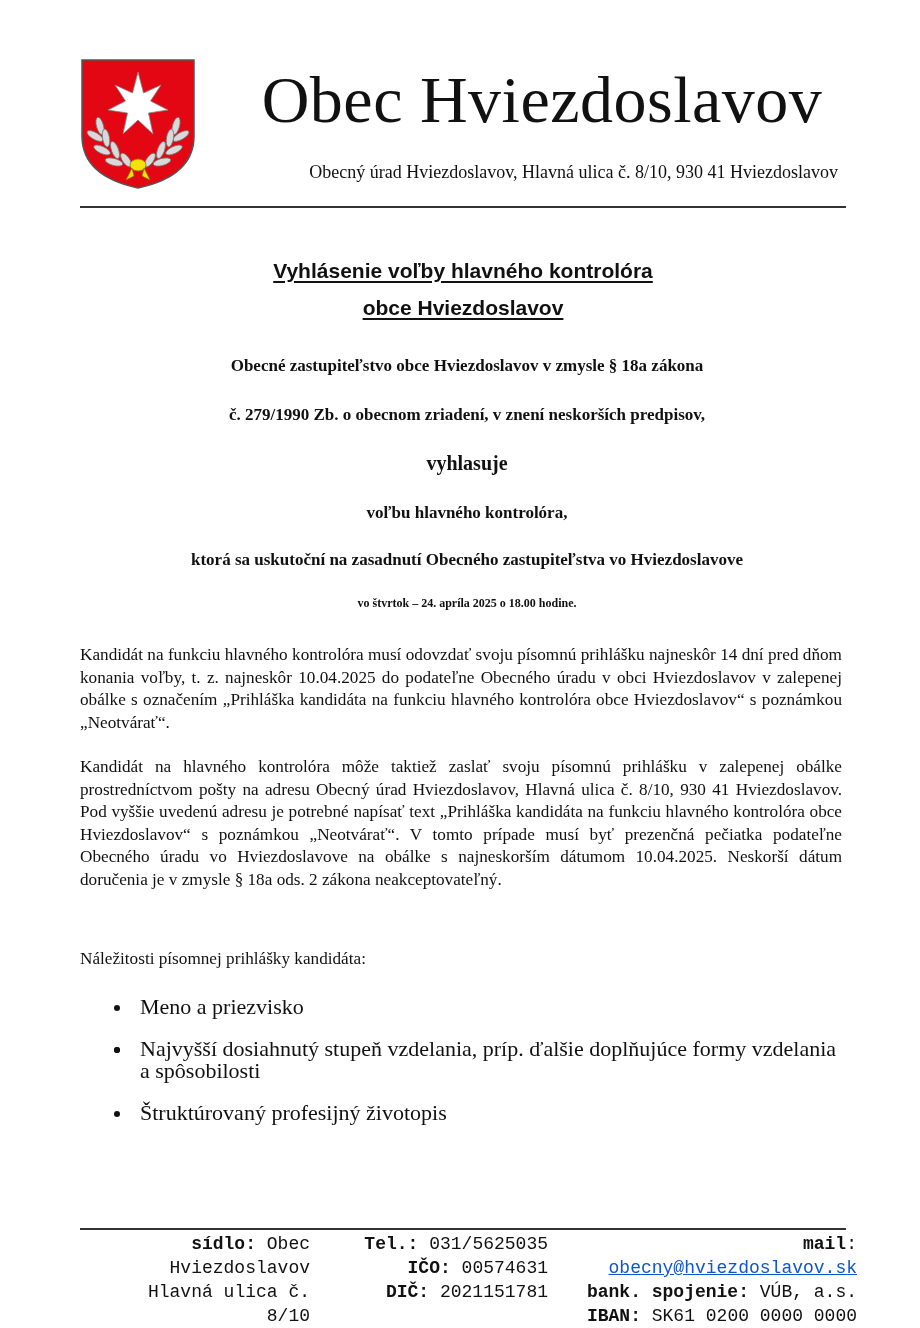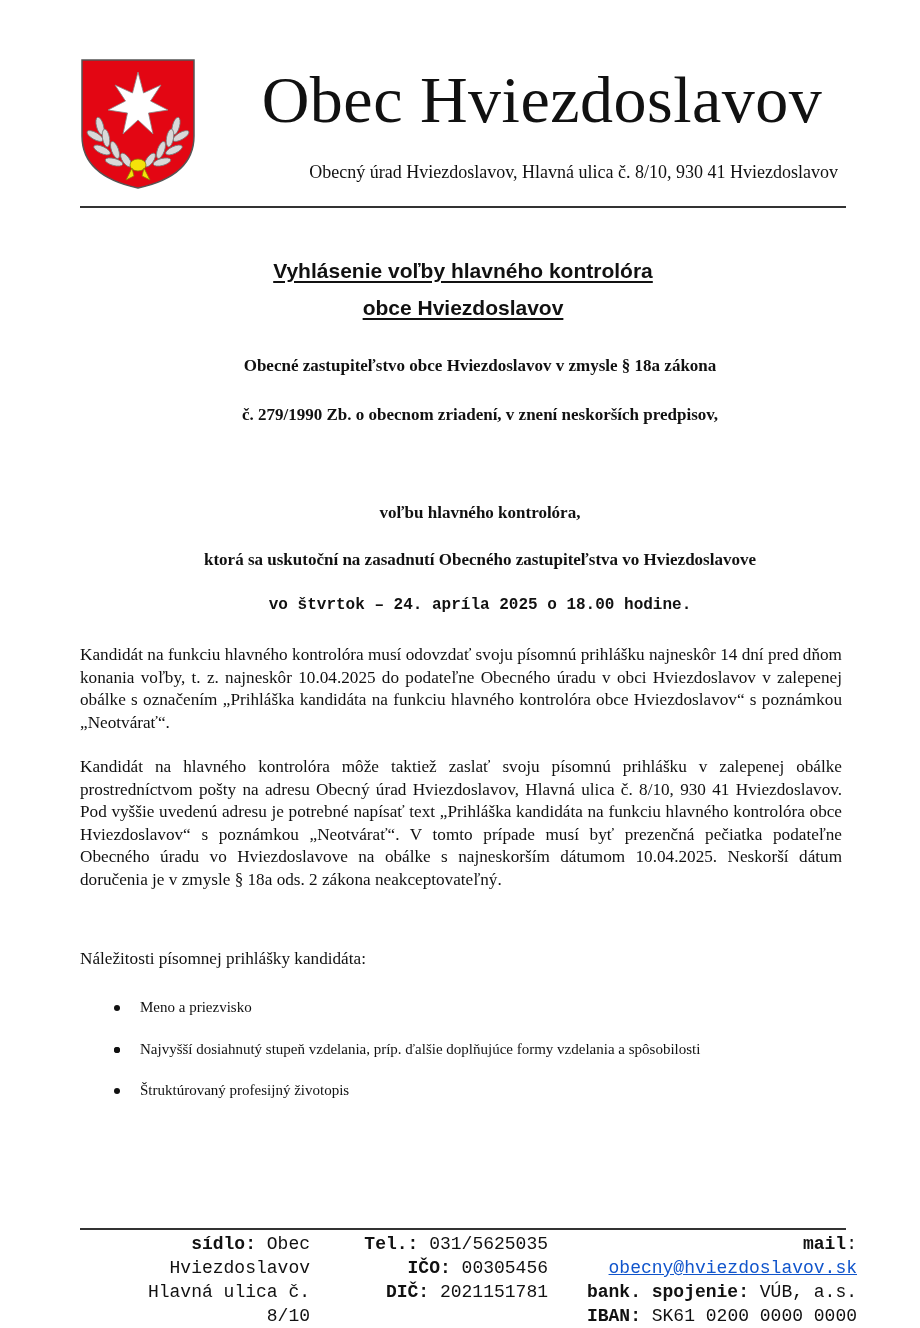--- a/index.html
+++ b/index.html
@@ -14,38 +14,38 @@
   .org-address { position: absolute; left: 200px; top: 161px; width: 660px; text-align: right;
                  font-family: "Liberation Serif", serif; font-size: 18px; line-height: 22px; padding-right: 22px; box-sizing: border-box; }
   .header-rule { position: absolute; left: 80px; top: 206px; width: 766px; height: 2px; background: #333; }
 
   .title { position: absolute; left: 80px; width: 766px; text-align: center;
            font-family: Liberation Sans, sans-serif; font-weight: bold; font-size: 21px;
            text-decoration: underline; text-underline-offset: 3px; }
   .t1 { top: 259px; }
   .t2 { top: 296px; }
 
-  .center-bold { position: absolute; left: 97px; width: 766px; text-align: center;
+  .center-bold { position: absolute; left: 84px; width: 766px; text-align: center;
                  font-family: "Liberation Serif", serif; font-weight: bold; font-size: 17px; }
   .c1 { top: 356px; }
   .c2 { top: 405px; }
   .c3 { top: 452px; font-size: 20px; }
   .c4 { top: 503px; }
   .c5 { top: 550px; }
-  .c6 { top: 596px; font-size: 16px; font-family: Liberation Mono, monospace; }
+  .c6 { top: 596px; font-size: 12px; }
 
   .body-text { position: absolute; left: 80px; width: 762px;
                font-family: "Liberation Serif", serif; font-size: 17.2px; line-height: 22.6px;
                text-align: justify; }
   .p1 { top: 644px; }
   .p2 { top: 756px; }
   .p3 { top: 948px; text-align: left; }
 
   .bullets { position: absolute; left: 80px; top: 996px; width: 766px; margin: 0; padding: 0; list-style: none;
-             font-family: "Liberation Serif", serif; font-size: 15px; line-height: 22.6px; }
+             font-family: "Liberation Serif", serif; font-size: 22px; line-height: 22.6px; }
   .bullets li { position: relative; padding-left: 60px; margin-bottom: 19px; }
   .bullets li .dot { position: absolute; left: 34px; top: 9px; width: 6px; height: 6px; border-radius: 50%; background: #111; }
 
   .footer-rule { position: absolute; left: 80px; top: 1228px; width: 766px; height: 1.5px; background: #333; }
   .footer { position: absolute; top: 1232px; font-family: Liberation Mono, monospace; font-size: 18px; line-height: 24px; text-align: right; }
   .f-col1 { left: 80px; width: 230px; }
   .f-col2 { left: 318px; width: 230px; }
   .f-col3 { left: 557px; width: 300px; }
   .f-col1 .indent { padding-left: 44px; }
   .f-label { font-weight: bold; }
@@ -90,20 +90,21 @@
 
   <div class="org-name">Obec Hviezdoslavov</div>
   <div class="org-address">Obecný úrad Hviezdoslavov, Hlavná ulica č. 8/10, 930 41 Hviezdoslavov</div>
   <div class="header-rule"></div>
 
   <div class="title t1">Vyhlásenie voľby hlavného kontrolóra</div>
   <div class="title t2">obce Hviezdoslavov</div>
 
   <div class="center-bold c1">Obecné zastupiteľstvo obce Hviezdoslavov v zmysle § 18a zákona</div>
   <div class="center-bold c2">č. 279/1990 Zb. o obecnom zriadení, v znení neskorších predpisov,</div>
+  <div class="center-bold c3">vyhlasuje</div>
   <div class="center-bold c4">voľbu hlavného kontrolóra,</div>
   <div class="center-bold c5">ktorá sa uskutoční na zasadnutí Obecného zastupiteľstva vo Hviezdoslavove</div>
   <div class="center-bold c6">vo  štvrtok – 24. apríla 2025 o 18.00 hodine.</div>
 
   <div class="body-text p1">Kandidát na funkciu hlavného kontrolóra musí odovzdať svoju písomnú prihlášku najneskôr 14 dní pred dňom konania voľby, t. z. najneskôr 10.04.2025 do podateľne Obecného úradu v obci Hviezdoslavov v zalepenej obálke s označením „Prihláška kandidáta na funkciu hlavného kontrolóra obce Hviezdoslavov“ s poznámkou „Neotvárať“.</div>
   <div class="body-text p2">Kandidát na hlavného kontrolóra môže taktiež zaslať svoju písomnú prihlášku v zalepenej obálke prostredníctvom pošty na adresu Obecný úrad Hviezdoslavov, Hlavná ulica č. 8/10, 930 41 Hviezdoslavov. Pod vyššie uvedenú adresu je potrebné napísať text „Prihláška kandidáta na funkciu hlavného kontrolóra obce Hviezdoslavov“ s poznámkou „Neotvárať“. V tomto prípade musí byť prezenčná pečiatka podateľne Obecného úradu vo Hviezdoslavove na obálke s najneskorším dátumom 10.04.2025. Neskorší dátum doručenia je v zmysle § 18a ods. 2 zákona neakceptovateľný.</div>
   <div class="body-text p3">Náležitosti písomnej prihlášky kandidáta:</div>
 
   <ul class="bullets">
     <li><span class="dot"></span><span>Meno a priezvisko</span></li>
@@ -115,21 +116,21 @@
   <div class="footer-rule"></div>
 
   <div class="footer f-col1">
     <div><span class="f-label">sídlo:</span> <span>Obec Hviezdoslavov</span></div>
     <div class="indent">Hlavná ulica č. 8/10</div>
     <div class="indent">930 41 Hviezdoslavov</div>
   </div>
 
   <div class="footer f-col2">
     <div><span class="f-label">Tel.:</span> <span>031/5625035</span></div>
-    <div><span class="f-label">IČO:</span> <span>00305456</span></div>
+    <div><span class="f-label">IČO:</span> <span>00574631</span></div>
     <div style="padding-left:4px;"><span class="f-label">DIČ:</span> <span>2021151781</span></div>
   </div>
 
   <div class="footer f-col3">
     <div><span class="f-label">mail</span>: <a class="f-link">obecny@hviezdoslavov.sk</a></div>
     <div><span class="f-label">bank. spojenie:</span> <span>VÚB, a.s.</span></div>
     <div><span class="f-label">IBAN:</span> <span>SK61 0200 0000 0000 1932 2122</span></div>
   </div>
 
 </div>

